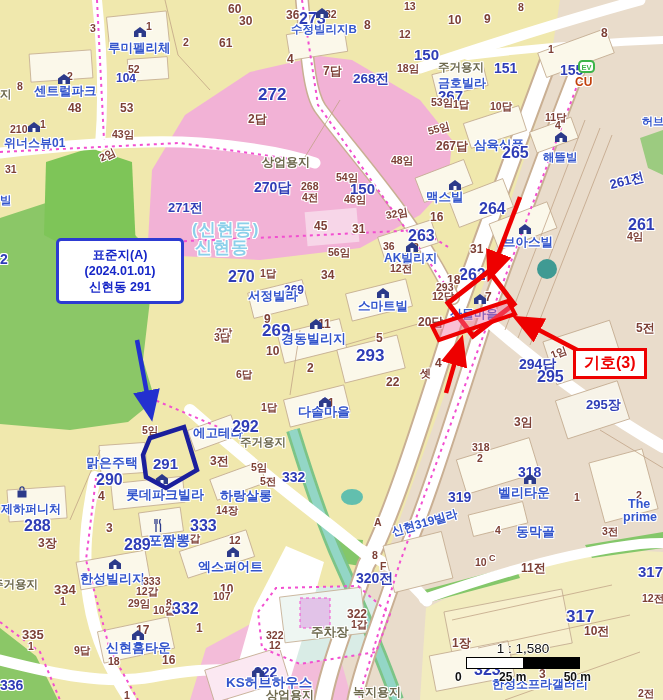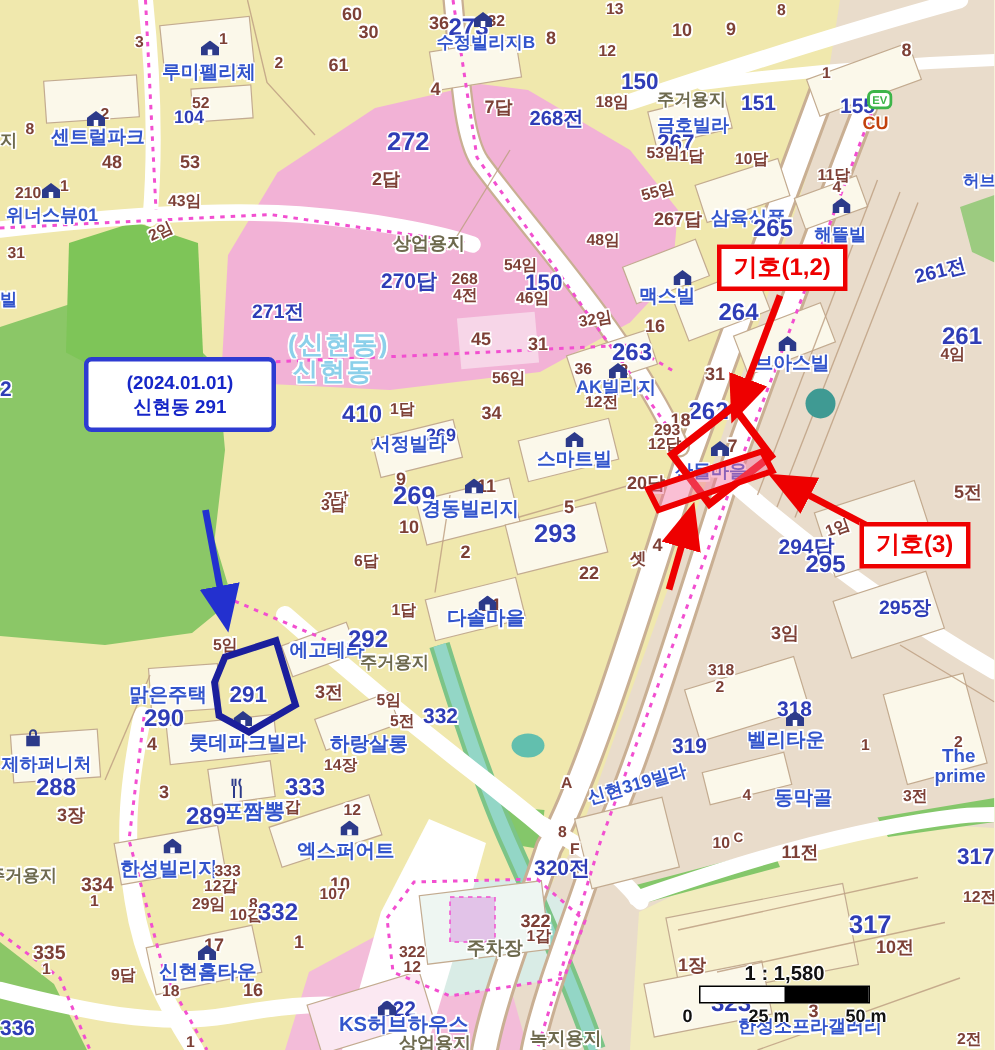--- a/index.html
+++ b/index.html
@@ -29,21 +29,21 @@
     color:#ee0000;font-weight:bold;font-size:16px;padding:2px 8px;white-space:nowrap;
   }
   #callout-box{
     position:absolute;left:56px;top:238px;width:118px;z-index:9;
     background:#fff;border:3px solid #2d3bd2;border-radius:5px;
     color:#1626c8;font-weight:bold;font-size:12.5px;text-align:center;
     padding:6px 2px;line-height:16px;
   }
   #scale-bar{position:absolute;left:455px;top:641px;width:136px;z-index:9;color:#111;}
   #scale-ratio{
-    text-align:center;font-weight:bold;font-size:13.5px;
+    text-align:center;font-weight:normal;font-size:13.5px;
     text-shadow:-1px 0 #fff,1px 0 #fff,0 -1px #fff,0 1px #fff;
   }
   #scale-track{display:flex;width:112px;margin:1px auto 0 auto;border:1.5px solid #000;height:10px;background:#fff;}
   #scale-track .half{flex:1;}
   #scale-track .black{background:#000;}
   #scale-ticks{display:flex;justify-content:space-between;font-weight:bold;font-size:12px;
     text-shadow:-1px 0 #fff,1px 0 #fff,0 -1px #fff,0 1px #fff;margin-top:1px;}
 </style>
 </head>
 <body>
@@ -246,21 +246,21 @@
       <span class="lbl k-b" style="left: 503px; top: 236px; font-size: 12.5px;">브아스빌</span>
       <span class="lbl k-d" style="left: 195px; top: 239px;">신현동</span>
       <span class="lbl k-s" style="left: 383px; top: 241px;">36</span>
       <span class="lbl k-s" style="left: 413px; top: 242px;">2</span>
       <span class="lbl k-s" style="left: 470px; top: 243px; font-size: 12px;">31</span>
       <span class="lbl k-s" style="left: 328px; top: 247px;">56임</span>
       <span class="lbl k-b" style="left: 384px; top: 252px; font-size: 12px;">AK빌리지</span>
       <span class="lbl k-j" style="left: 0px; top: 252px; font-size: 14px;">2</span>
       <span class="lbl k-s" style="left: 390px; top: 263px;">12전</span>
       <span class="lbl k-j" style="left: 459px; top: 267px; font-size: 16px;">262</span>
-      <span class="lbl k-j" style="left: 228px; top: 269px; font-size: 16px;">410</span>
+      <span class="lbl k-j" style="left: 228px; top: 269px; font-size: 16px;">270</span>
       <span class="lbl k-s" style="left: 260px; top: 268px;">1답</span>
       <span class="lbl k-s" style="left: 321px; top: 269px; font-size: 12px;">34</span>
       <span class="lbl k-s" style="left: 447px; top: 274px; font-size: 12px;">18</span>
       <span class="lbl k-s" style="left: 436px; top: 282px;">293</span>
       <span class="lbl k-j" style="left: 284px; top: 284px; font-size: 12px;">269</span>
       <span class="lbl k-s" style="left: 485px; top: 291px; font-size: 12px;">7</span>
       <span class="lbl k-s" style="left: 432px; top: 291px;">12답</span>
       <span class="lbl k-b" style="left: 248px; top: 290px; font-size: 12.5px;">서정빌라</span>
       <span class="lbl k-b" style="left: 358px; top: 300px; font-size: 12.5px;">스마트빌</span>
       <span class="lbl k-b" style="left: 450px; top: 308px; font-size: 12px;">산들마을</span>
@@ -469,28 +469,26 @@
     </defs>
     <polygon points="514,304 473,336 448,303 489,271" fill="none" stroke="#ee0000" stroke-width="5"></polygon>
     <polygon points="432,326 508,301 515,314 439,340" fill="rgba(244,114,160,0.45)" stroke="#ee0000" stroke-width="4"></polygon>
     <path d="M520,197 L490,276" stroke="#ee0000" stroke-width="4.5" marker-end="url(#arrR)"></path>
     <path d="M581,352 L518,319" stroke="#ee0000" stroke-width="4.5" marker-end="url(#arrR)"></path>
     <path d="M446,393 L461,341" stroke="#ee0000" stroke-width="4.5" marker-end="url(#arrR)"></path>
     <polygon points="150,438 184,427 197,470 166,488 146,477 143,455" fill="none" stroke="#1b1f9c" stroke-width="4.5"></polygon>
     <path d="M137,340 L151,415" stroke="#2330cf" stroke-width="4.5" marker-end="url(#arrB)"></path>
   </svg>
 
-  <div class="anno-box" style="left:478px;top:163px;">
-    <span>기호(1,2)</span>
-  </div>
   <div class="anno-box" style="left:573px;top:348px;">
     <span>기호(3)</span>
   </div>
 
   <div id="callout-box">
+    <span style="display:block">표준지(A)</span>
     <span style="display:block">(2024.01.01)</span>
     <span style="display:block">신현동 291</span>
   </div>
 
   <div id="scale-bar">
     <div id="scale-ratio">1 : 1,580</div>
     <div id="scale-track">
       <div class="half"></div>
       <div class="half black"></div>
     </div>

